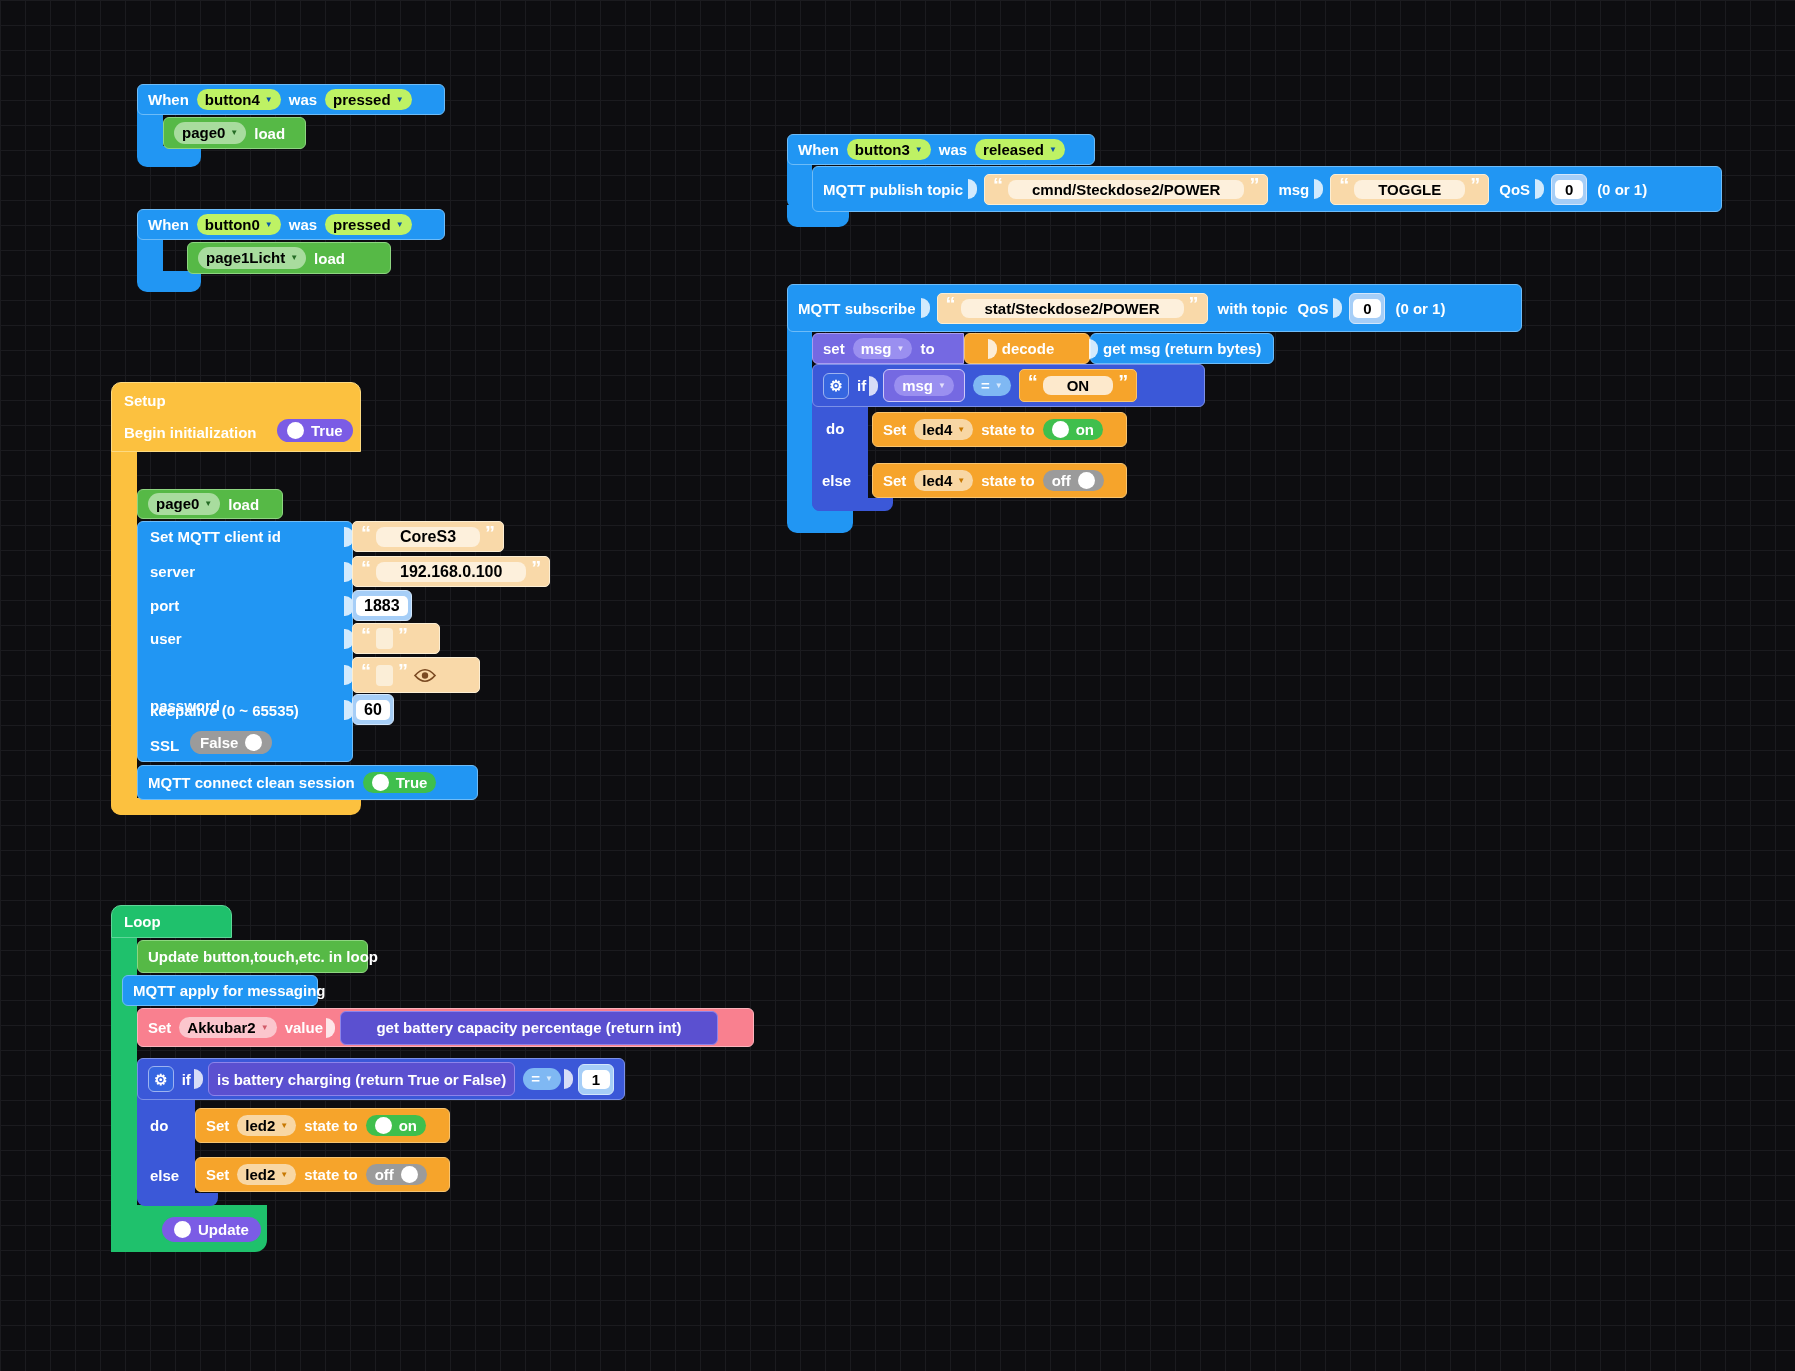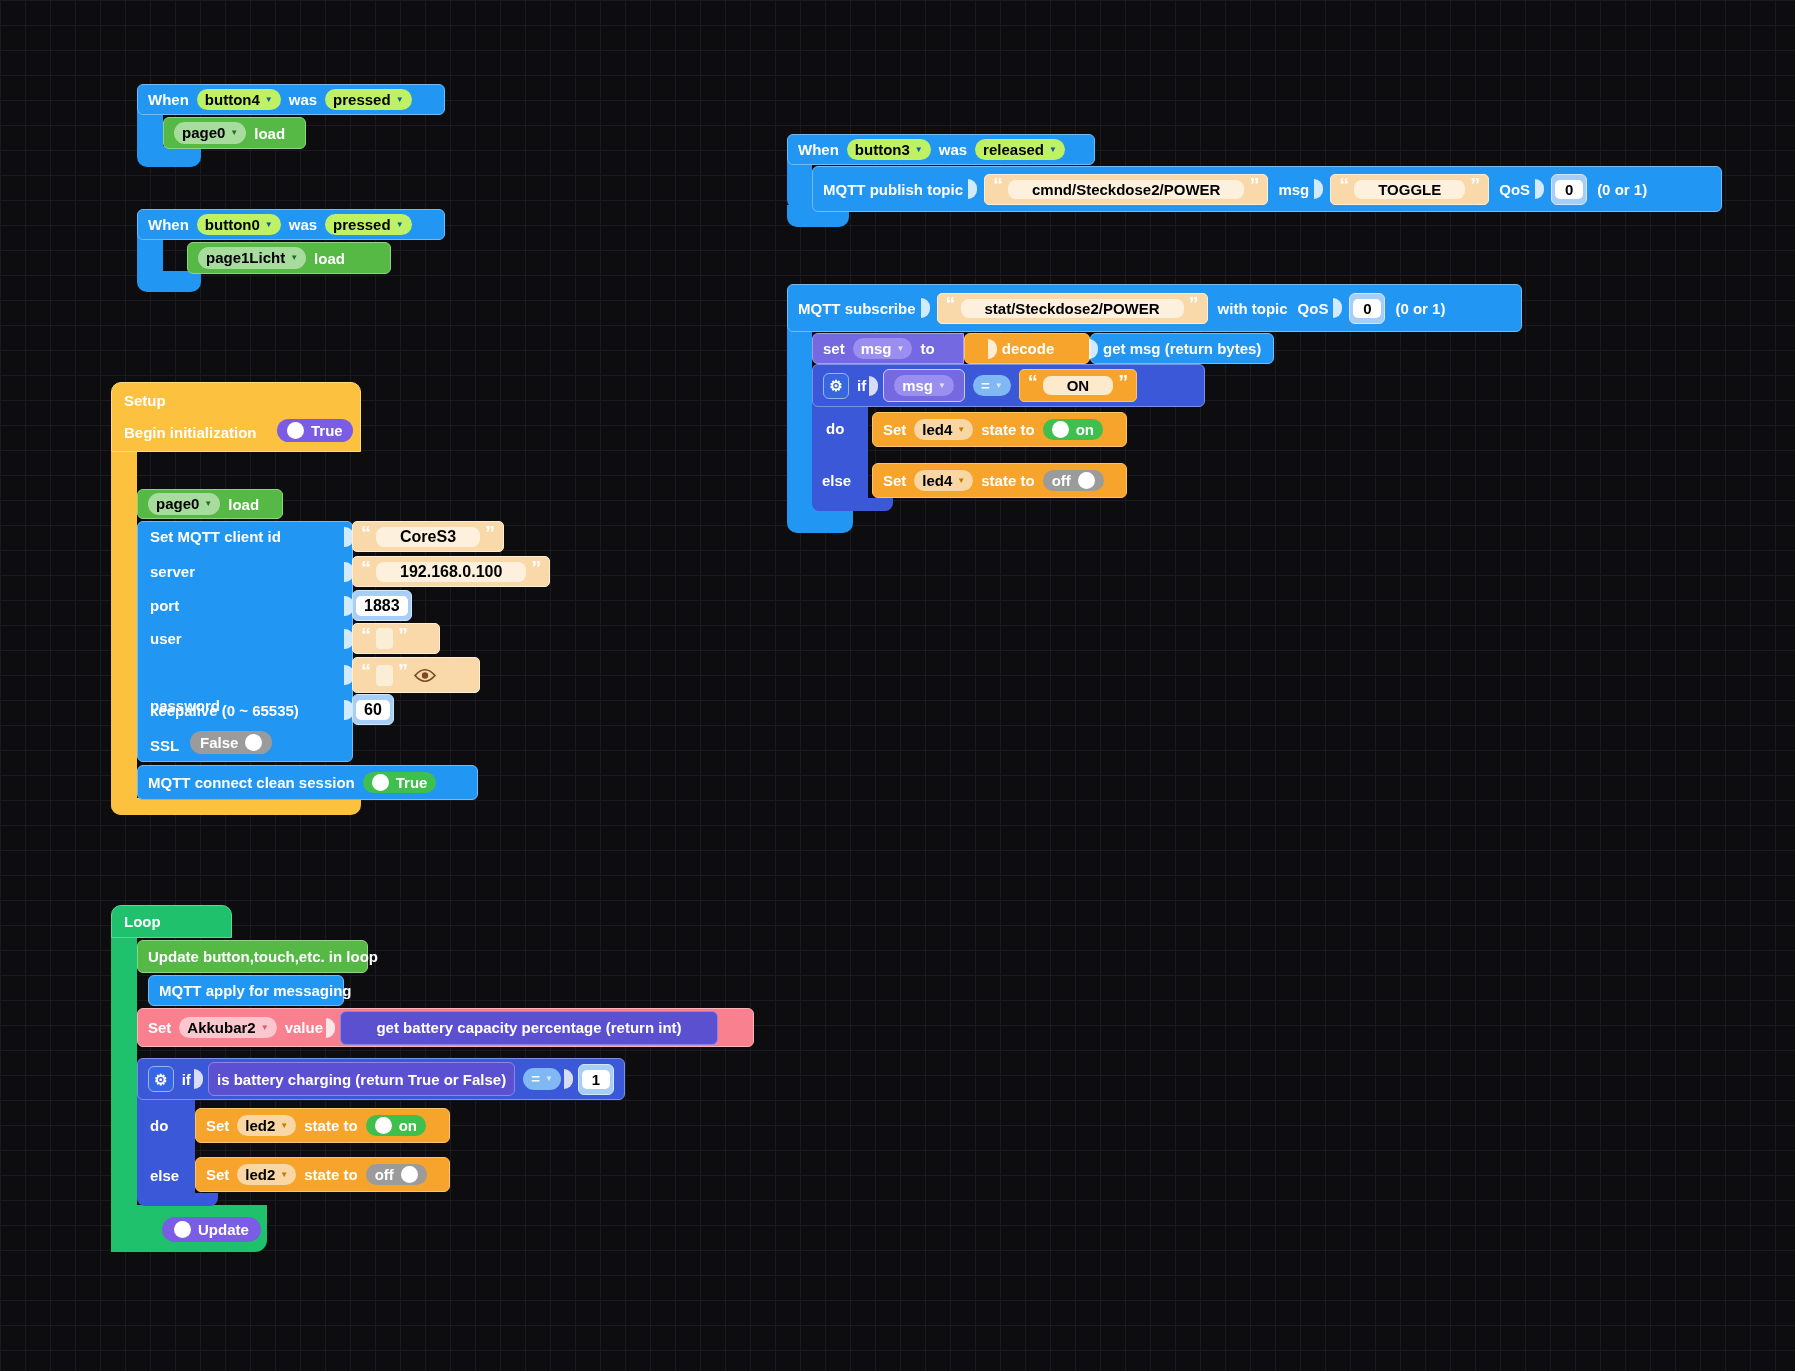--- a/index.html
+++ b/index.html
@@ -307,21 +307,21 @@
   </div>
 
   <div class="rect f-loop" style="left:111px;top:925px;width:26px;height:327px;"></div>
   <div class="rect f-loop" style="left:111px;top:1205px;width:156px;height:47px;border-radius:0 0 12px 12px;"></div>
   <div class="rect c-loop" style="left:111px;top:905px;width:121px;height:33px;border-radius:10px 10px 0 0;"></div>
   <span class="lbl" style="left:124px;top:913px;">Loop</span>
 
   <div class="blk c-green" style="left:137px;top:940px;width:231px;height:33px;">
     <span>Update button,touch,etc. in loop</span>
   </div>
-  <div class="blk c-blue" style="left:148px;top:975px;width:196px;height:31px;">
+  <div class="blk c-blue" style="left:122px;top:975px;width:196px;height:31px;">
     <span>MQTT apply for messaging</span>
   </div>
 
   <div class="blk c-pink" style="left:137px;top:1008px;width:617px;height:39px;">
     <span>Set</span>
     <span class="pill p-pink">
         <span>Akkubar2</span>
         <span class="caret" style="color:#d25b69;">▼</span>
       </span>
     <span>value</span>

